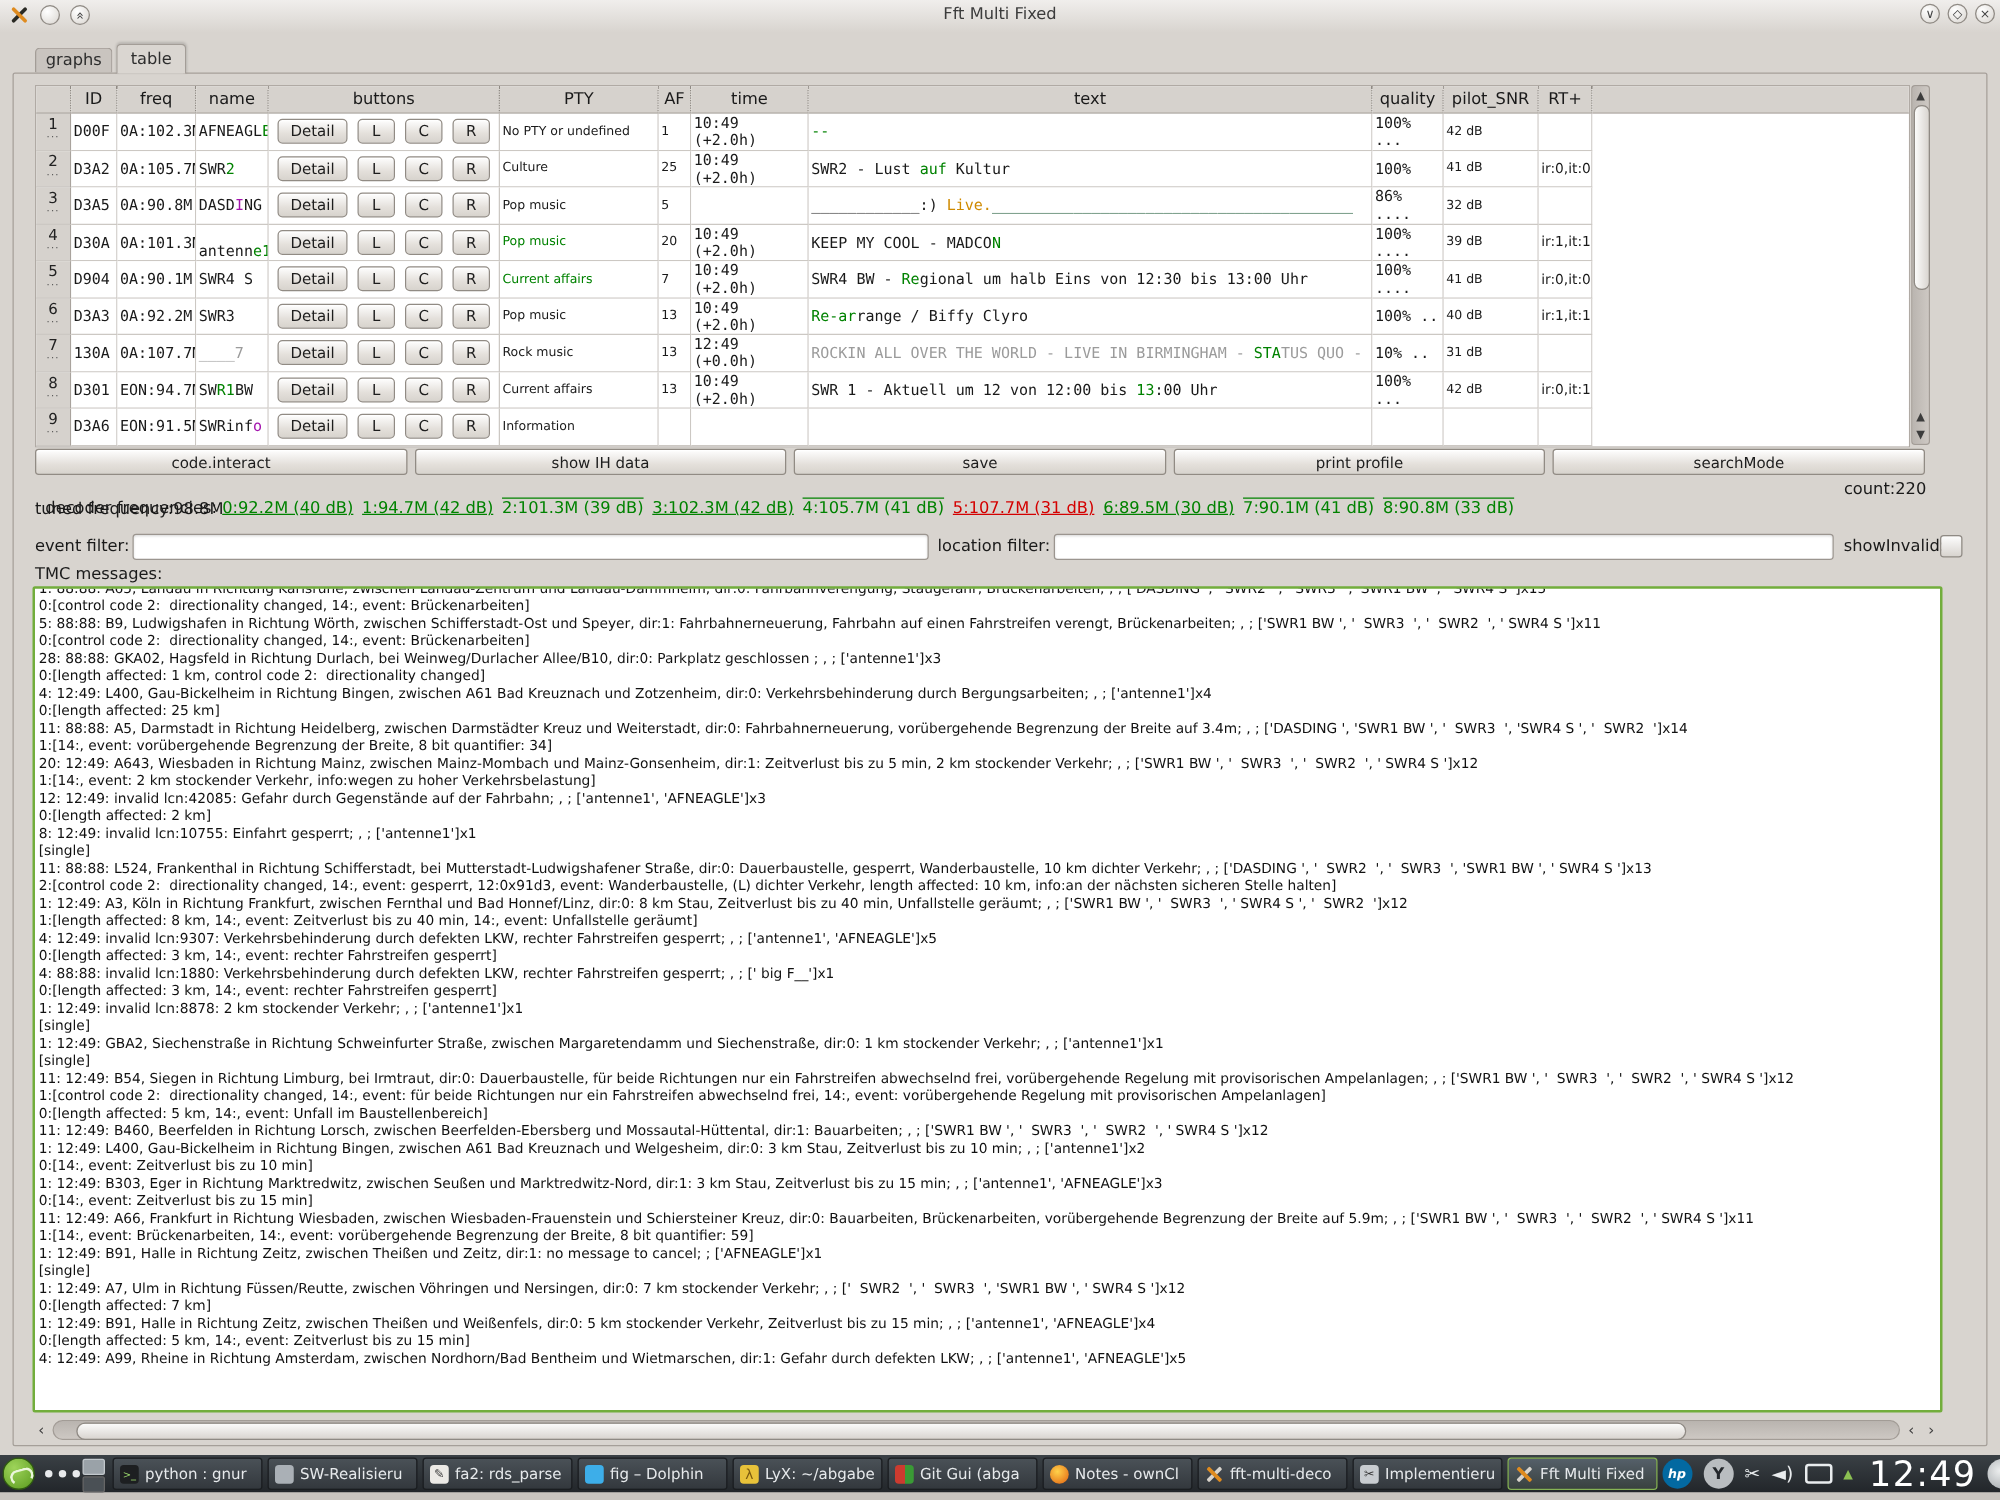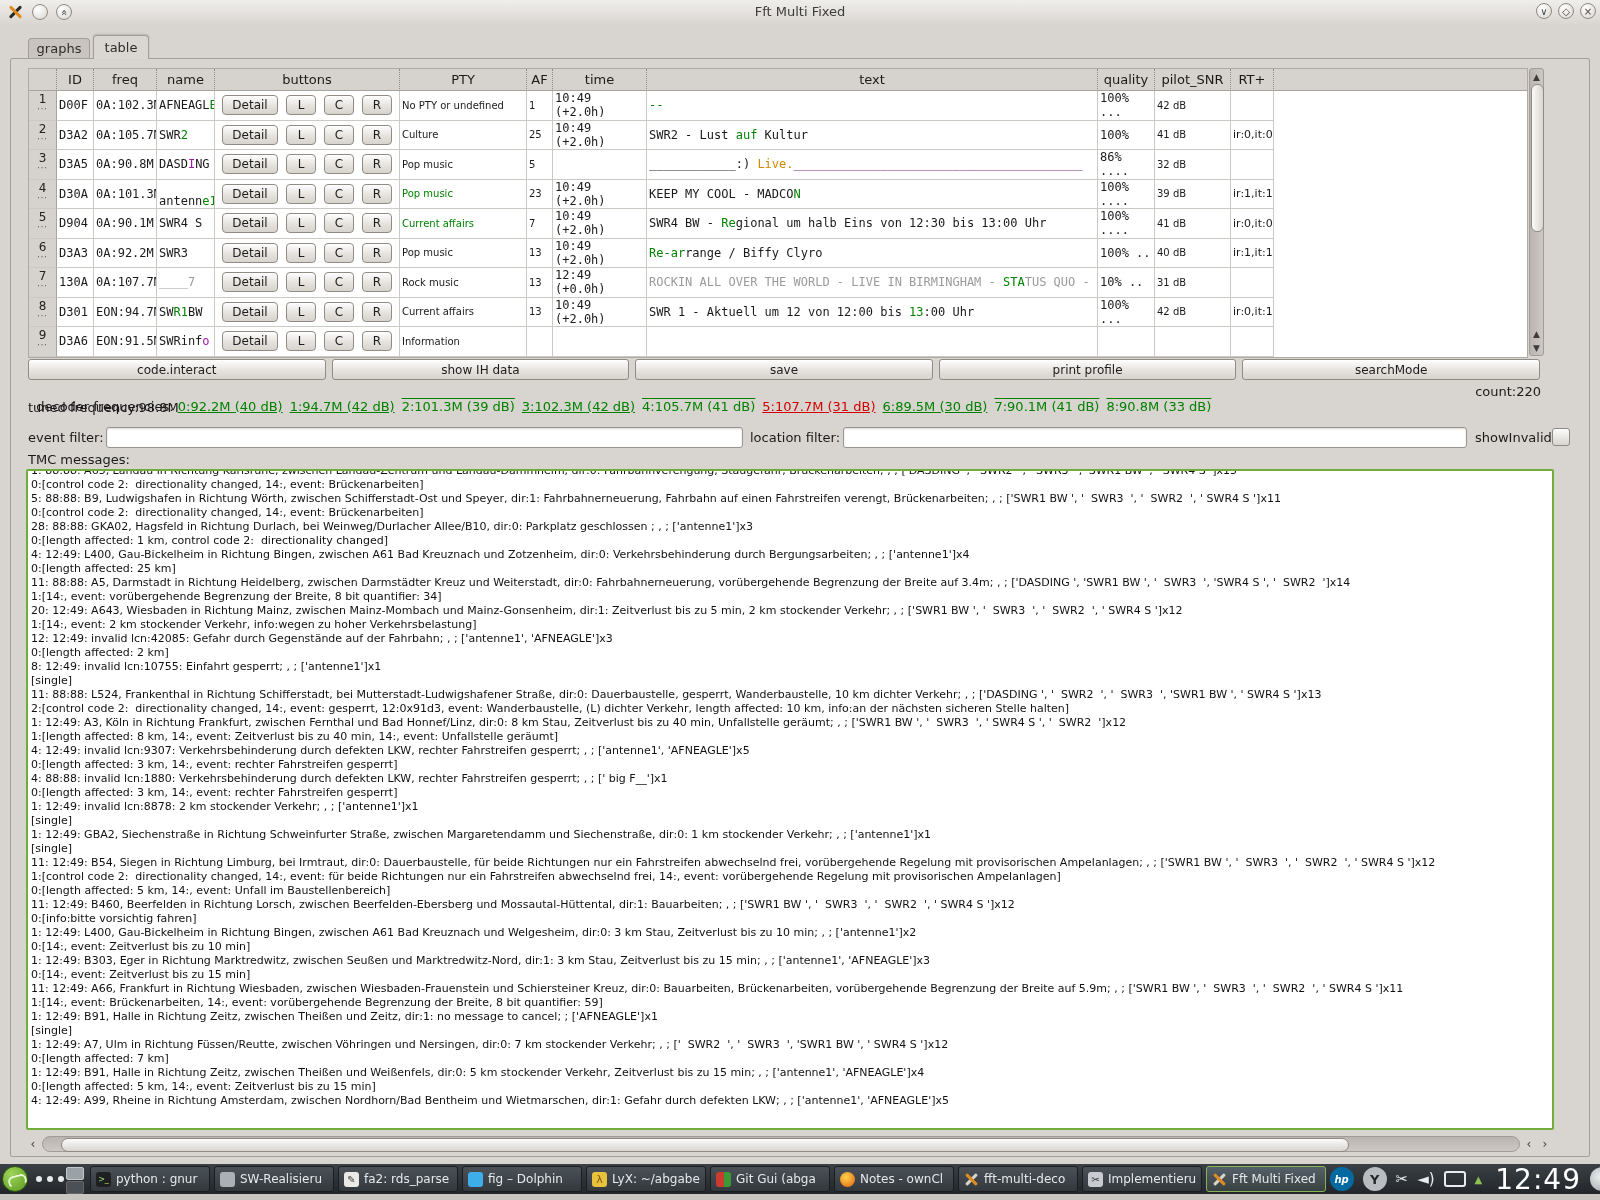--- a/index.html
+++ b/index.html
@@ -260,21 +260,21 @@
         </div>
         <div class="cell cellbtns" style="width: 185px;">
           <div class="btn bDetail">Detail</div>
           <div class="btn bSmall">L</div>
           <div class="btn bSmall">C</div>
           <div class="btn bSmall">R</div>
         </div>
         <div class="cell sans" style="width: 127px; color: rgb(26, 26, 26);">Pop music</div>
         <div class="cell sans" style="width: 26px;">5</div>
         <div class="cell mono" style="width: 94px;"></div>
-        <div class="cell mono" style="width: 451px; white-space: pre;"><span style="color: rgb(26, 26, 26);">____________:) </span><span style="color: rgb(207, 138, 0);">Live.</span><span style="color: #701a75;">________________________________________</span></div>
+        <div class="cell mono" style="width: 451px; white-space: pre;"><span style="color: rgb(26, 26, 26);">____________:) </span><span style="color: rgb(207, 138, 0);">Live.</span><span style="color: #14532d;">________________________________________</span></div>
         <div class="cell mono" style="width: 57px;">86% ....</div>
         <div class="cell sans" style="width: 76px;">32 dB</div>
         <div class="cell small" style="width: 43px;"></div>
         <div class="cell fillcell" style="flex: 1 1 0%;"></div>
       </div>
       <div class="trow">
         <div class="cell rowhdr" style="width: 28px;">
           <span>4</span>
           <span class="rowdots">···</span>
         </div>
@@ -284,21 +284,21 @@
           <span style="color: rgb(26, 26, 26);">antenn</span>
           <span style="color: rgb(0, 130, 0);">e1</span>
         </div>
         <div class="cell cellbtns" style="width: 185px;">
           <div class="btn bDetail">Detail</div>
           <div class="btn bSmall">L</div>
           <div class="btn bSmall">C</div>
           <div class="btn bSmall">R</div>
         </div>
         <div class="cell sans" style="width: 127px; color: rgb(0, 130, 0);">Pop music</div>
-        <div class="cell sans" style="width: 26px;">23</div>
+        <div class="cell sans" style="width: 26px;">20</div>
         <div class="cell mono" style="width: 94px;">10:49 (+2.0h)</div>
         <div class="cell mono" style="width: 451px; white-space: pre;"><span style="color: rgb(26, 26, 26);">KEEP MY COOL - MADCO</span><span style="color: rgb(0, 130, 0);">N</span></div>
         <div class="cell mono" style="width: 57px;">100% ....</div>
         <div class="cell sans" style="width: 76px;">39 dB</div>
         <div class="cell small" style="width: 43px;">ir:1,it:1</div>
         <div class="cell fillcell" style="flex: 1 1 0%;"></div>
       </div>
       <div class="trow">
         <div class="cell rowhdr" style="width: 28px;">
           <span>5</span>
@@ -488,21 +488,20 @@
       <div class="tmc-line">4: 88:88: invalid lcn:1880: Verkehrsbehinderung durch defekten LKW, rechter Fahrstreifen gesperrt; , ; [' big F__']x1</div>
       <div class="tmc-line">0:[length affected: 3 km, 14:, event: rechter Fahrstreifen gesperrt]</div>
       <div class="tmc-line">1: 12:49: invalid lcn:8878: 2 km stockender Verkehr; , ; ['antenne1']x1</div>
       <div class="tmc-line">[single]</div>
       <div class="tmc-line">1: 12:49: GBA2, Siechenstraße in Richtung Schweinfurter Straße, zwischen Margaretendamm und Siechenstraße, dir:0: 1 km stockender Verkehr; , ; ['antenne1']x1</div>
       <div class="tmc-line">[single]</div>
       <div class="tmc-line">11: 12:49: B54, Siegen in Richtung Limburg, bei Irmtraut, dir:0: Dauerbaustelle, für beide Richtungen nur ein Fahrstreifen abwechselnd frei, vorübergehende Regelung mit provisorischen Ampelanlagen; , ; ['SWR1 BW ', '  SWR3  ', '  SWR2  ', ' SWR4 S ']x12</div>
       <div class="tmc-line">1:[control code 2:  directionality changed, 14:, event: für beide Richtungen nur ein Fahrstreifen abwechselnd frei, 14:, event: vorübergehende Regelung mit provisorischen Ampelanlagen]</div>
       <div class="tmc-line">0:[length affected: 5 km, 14:, event: Unfall im Baustellenbereich]</div>
       <div class="tmc-line">11: 12:49: B460, Beerfelden in Richtung Lorsch, zwischen Beerfelden-Ebersberg und Mossautal-Hüttental, dir:1: Bauarbeiten; , ; ['SWR1 BW ', '  SWR3  ', '  SWR2  ', ' SWR4 S ']x12</div>
-      <div class="tmc-line">0:[info:bitte vorsichtig fahren]</div>
       <div class="tmc-line">1: 12:49: L400, Gau-Bickelheim in Richtung Bingen, zwischen A61 Bad Kreuznach und Welgesheim, dir:0: 3 km Stau, Zeitverlust bis zu 10 min; , ; ['antenne1']x2</div>
       <div class="tmc-line">0:[14:, event: Zeitverlust bis zu 10 min]</div>
       <div class="tmc-line">1: 12:49: B303, Eger in Richtung Marktredwitz, zwischen Seußen und Marktredwitz-Nord, dir:1: 3 km Stau, Zeitverlust bis zu 15 min; , ; ['antenne1', 'AFNEAGLE']x3</div>
       <div class="tmc-line">0:[14:, event: Zeitverlust bis zu 15 min]</div>
       <div class="tmc-line">11: 12:49: A66, Frankfurt in Richtung Wiesbaden, zwischen Wiesbaden-Frauenstein und Schiersteiner Kreuz, dir:0: Bauarbeiten, Brückenarbeiten, vorübergehende Begrenzung der Breite auf 5.9m; , ; ['SWR1 BW ', '  SWR3  ', '  SWR2  ', ' SWR4 S ']x11</div>
       <div class="tmc-line">1:[14:, event: Brückenarbeiten, 14:, event: vorübergehende Begrenzung der Breite, 8 bit quantifier: 59]</div>
       <div class="tmc-line">1: 12:49: B91, Halle in Richtung Zeitz, zwischen Theißen und Zeitz, dir:1: no message to cancel; ; ['AFNEAGLE']x1</div>
       <div class="tmc-line">[single]</div>
       <div class="tmc-line">1: 12:49: A7, Ulm in Richtung Füssen/Reutte, zwischen Vöhringen und Nersingen, dir:0: 7 km stockender Verkehr; , ; ['  SWR2  ', '  SWR3  ', 'SWR1 BW ', ' SWR4 S ']x12</div>
       <div class="tmc-line">0:[length affected: 7 km]</div>

